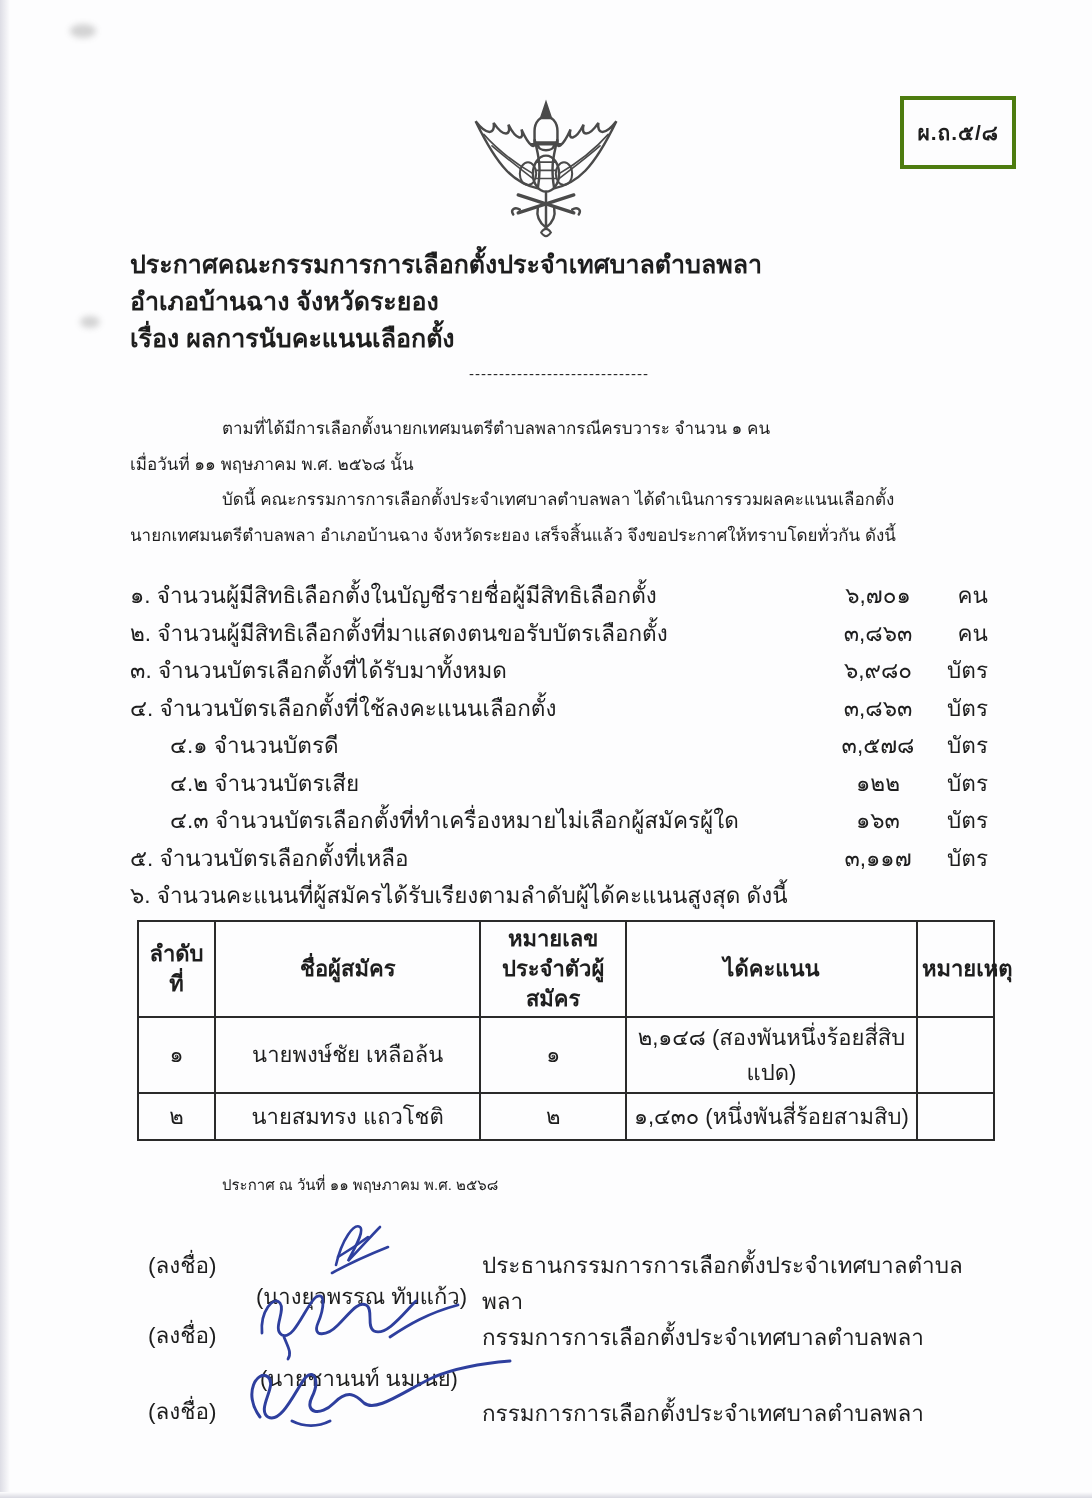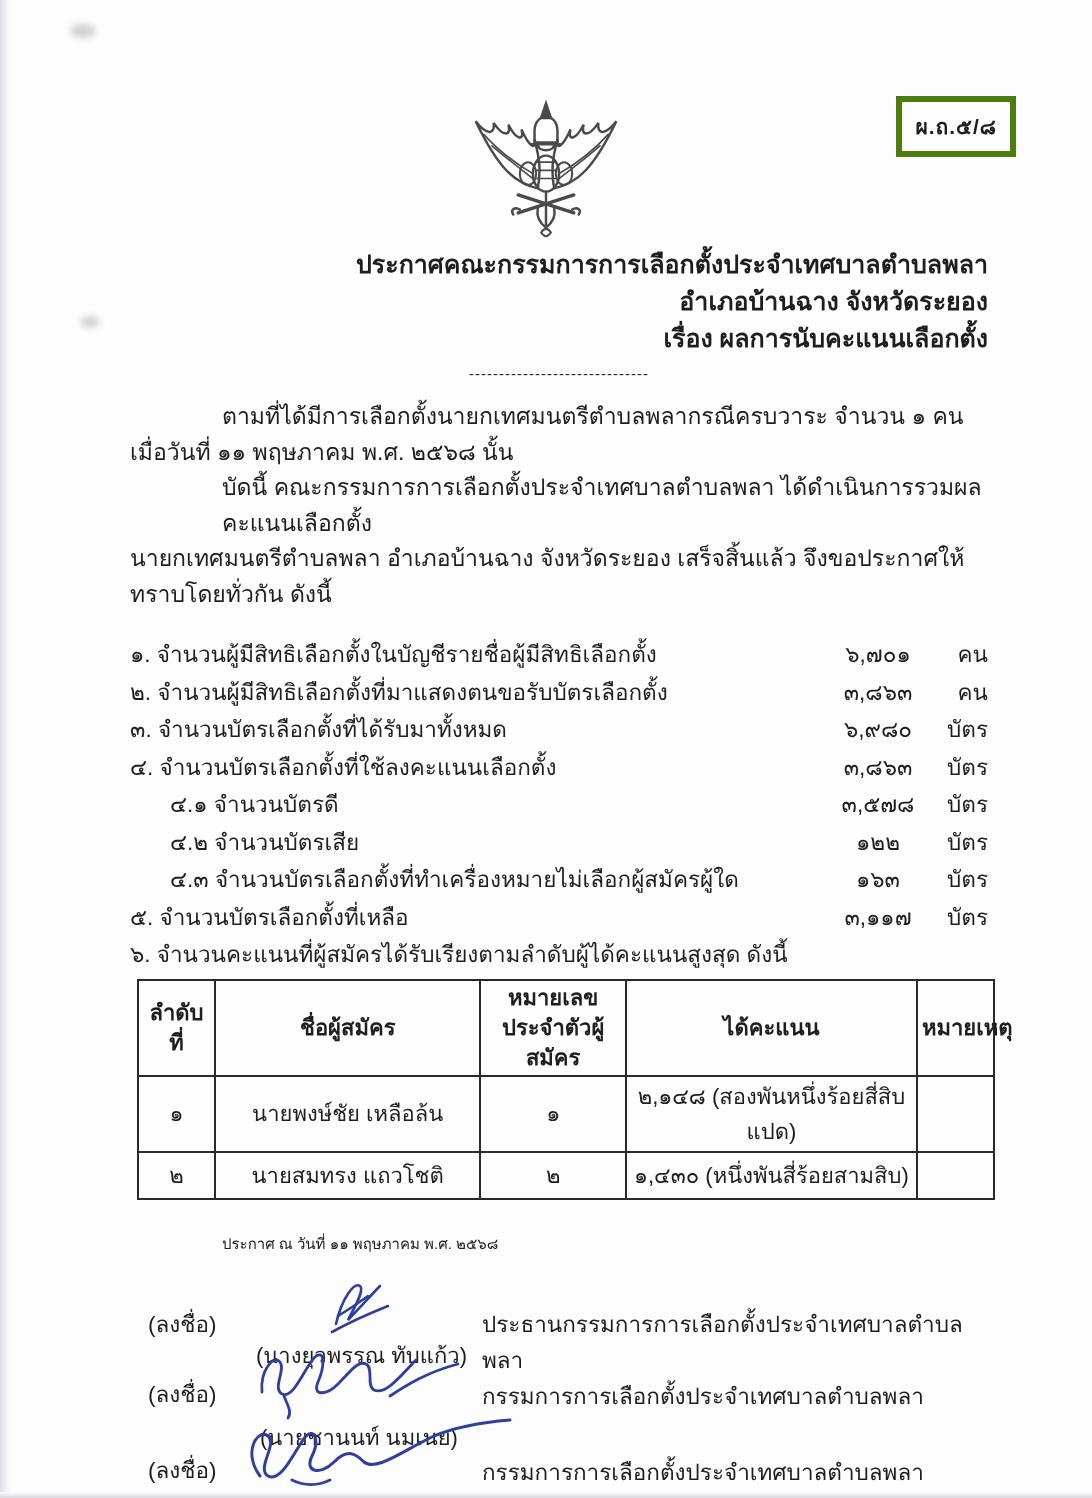--- a/index.html
+++ b/index.html
@@ -12,33 +12,33 @@
     color:#1e1e1e;
     overflow:hidden;
   }
   .edge-left  { position:absolute; left:0; top:0; width:10px; height:100%;
     background:linear-gradient(90deg,#dddde5 0%,#fdfdfe 100%); }
   .edge-bottom{ position:absolute; left:0; bottom:0; width:100%; height:6px;
     background:linear-gradient(0deg,#d9d9e1 0%,#fdfdfe 100%); }
 
   .form-code {
     position:absolute; top:96px; right:76px;
-    border:6px solid #4d7c0f; padding:8px 13px;
+    border:4px solid #4d7c0f; padding:16px 13px;
     font-size:21px; font-weight:bold; letter-spacing:1px;
   }
 
   .emblem { position:absolute; top:98px; left:50%; transform:translateX(-50%); width:180px; height:148px; }
   .emblem svg { width:100%; height:100%; }
 
   .content { position:absolute; top:246px; left:130px; width:858px; }
 
-  .title-line { text-align:right; font-weight:bold; font-size:25px; line-height:37px; }
+  .title-line { text-align:left; font-weight:bold; font-size:25px; line-height:37px; }
   .divider { text-align:center; font-size:15px; letter-spacing:1px; color:#2a2a2a; line-height:18px; margin-top:8px; }
 
-  .paragraphs { margin-top:16px; font-size:23px; }
+  .paragraphs { margin-top:28px; font-size:17px; }
   .p-line { line-height:35.5px; }
   .p-line.indent { padding-left:92px; }
 
   .items { margin-top:24px; font-size:22.5px; }
   .item { display:flex; align-items:baseline; height:37.5px; }
   .item-label { flex:1; white-space:nowrap; overflow:hidden; }
   .item-label.sub { padding-left:40px; }
   .item-value { width:108px; text-align:center; }
   .item-unit  { width:56px; text-align:right; padding-left:12px; }
 

